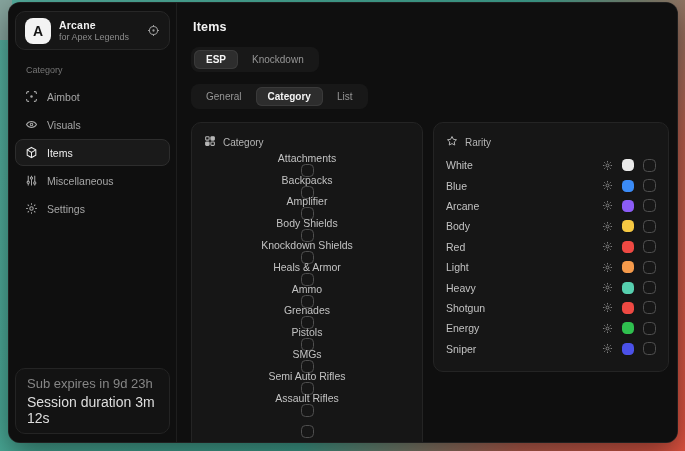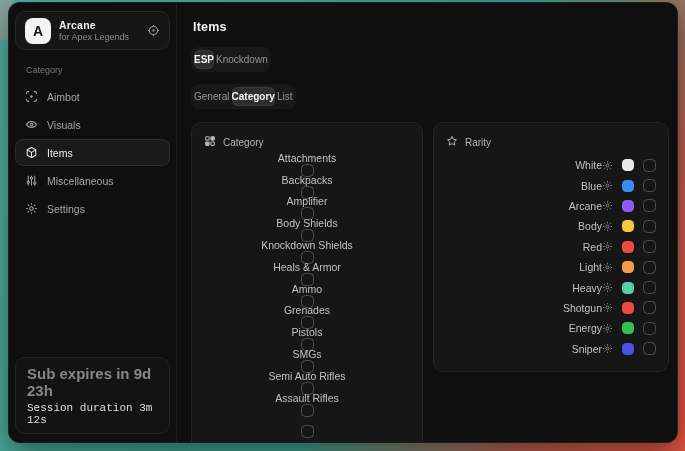--- a/index.html
+++ b/index.html
@@ -28,37 +28,37 @@
   .app-gear{color:#9a9a9a;display:flex;flex:none;}
   .section-label{font-size:9px;color:#757575;margin:15px 0 7px 17px;}
   .nav-item{height:27px;display:flex;align-items:center;gap:9px;padding:0 9px;margin:1px 6px;
     border-radius:8px;color:#a6a6a6;font-size:10.5px;border:1px solid transparent;cursor:pointer;}
   .nav-item.selected{background:#1a1a1a;border-color:#2d2d2d;color:#ededed;}
   .nav-icon{width:13px;height:13px;display:flex;flex:none;}
   .nav-icon svg{width:13px;height:13px;}
   .spacer{flex:1;}
   .session-card{margin:0 6px 8px;border:1px solid #242424;background:#131313;border-radius:10px;
     padding:7px 11px;display:flex;flex-direction:column;gap:3px;}
-  .session-line1{font-size:15px;color:#868686;font-weight:bold;}
-  .session-line2{font-size:11px;color:#dedede;font-family:Liberation Mono, monospace;}
+  .session-line1{font-size:13px;color:#868686;}
+  .session-line2{font-size:14px;color:#dedede;}
   
   .main{flex:1;border-left:1px solid #1e1e1e;padding:12px 13px 0 14px;display:flex;flex-direction:column;background:#0f0f0f;}
   .main-title{font-size:12.5px;font-weight:bold;color:#f2f2f2;margin:5px 0 13px 2px;letter-spacing:.2px;}
   .seg{display:inline-flex;background:#181818;border-radius:8px;padding:3px;gap:2px;align-self:flex-start;}
-  .seg-opt{padding:4px 0;font-size:10px;color:#969696;border-radius:6px;cursor:pointer;white-space:nowrap;}
+  .seg-opt{padding:4px 12px;font-size:10px;color:#969696;border-radius:6px;cursor:pointer;white-space:nowrap;}
   .seg-opt.selected{background:#2d2d2d;color:#f5f5f5;font-weight:bold;box-shadow:0 0 0 1px #3a3a3a inset;}
   .tabs{margin-top:12px;}
   .panels{display:flex;gap:10px;margin-top:13px;align-items:flex-start;}
   .panel{background:#161616;border:1px solid #242424;border-radius:10px;padding:8px 12px 12px;}
   .panel-cat{width:232px;}
   .panel-rar{width:236px;}
   .panel-header{display:flex;align-items:center;gap:7px;height:22px;color:#b5b5b5;font-size:10px;margin-bottom:2px;}
   .panel-header svg{width:12px;height:12px;}
   .row-cat{height:21.8px;display:flex;align-items:center;justify-content:flex-end;flex-direction:column;}
-  .row-rar{height:20.4px;display:flex;align-items:center;justify-content:flex-end;}
+  .row-rar{height:20.4px;display:flex;align-items:center;justify-content:space-between;}
   .row-label{font-size:10.5px;color:#c2c2c2;}
   .checkbox{width:13px;height:13px;border:1.4px solid #4e4e4e;border-radius:4.5px;flex:none;cursor:pointer;}
   .rar-right{display:flex;align-items:center;gap:9px;}
   .rar-gear{color:#8d8d8d;display:flex;cursor:pointer;}
   .rar-gear svg{width:11px;height:11px;}
   .swatch{width:12px;height:12px;border-radius:4.5px;flex:none;cursor:pointer;}
 </style>
 </head>
 <body>
 

